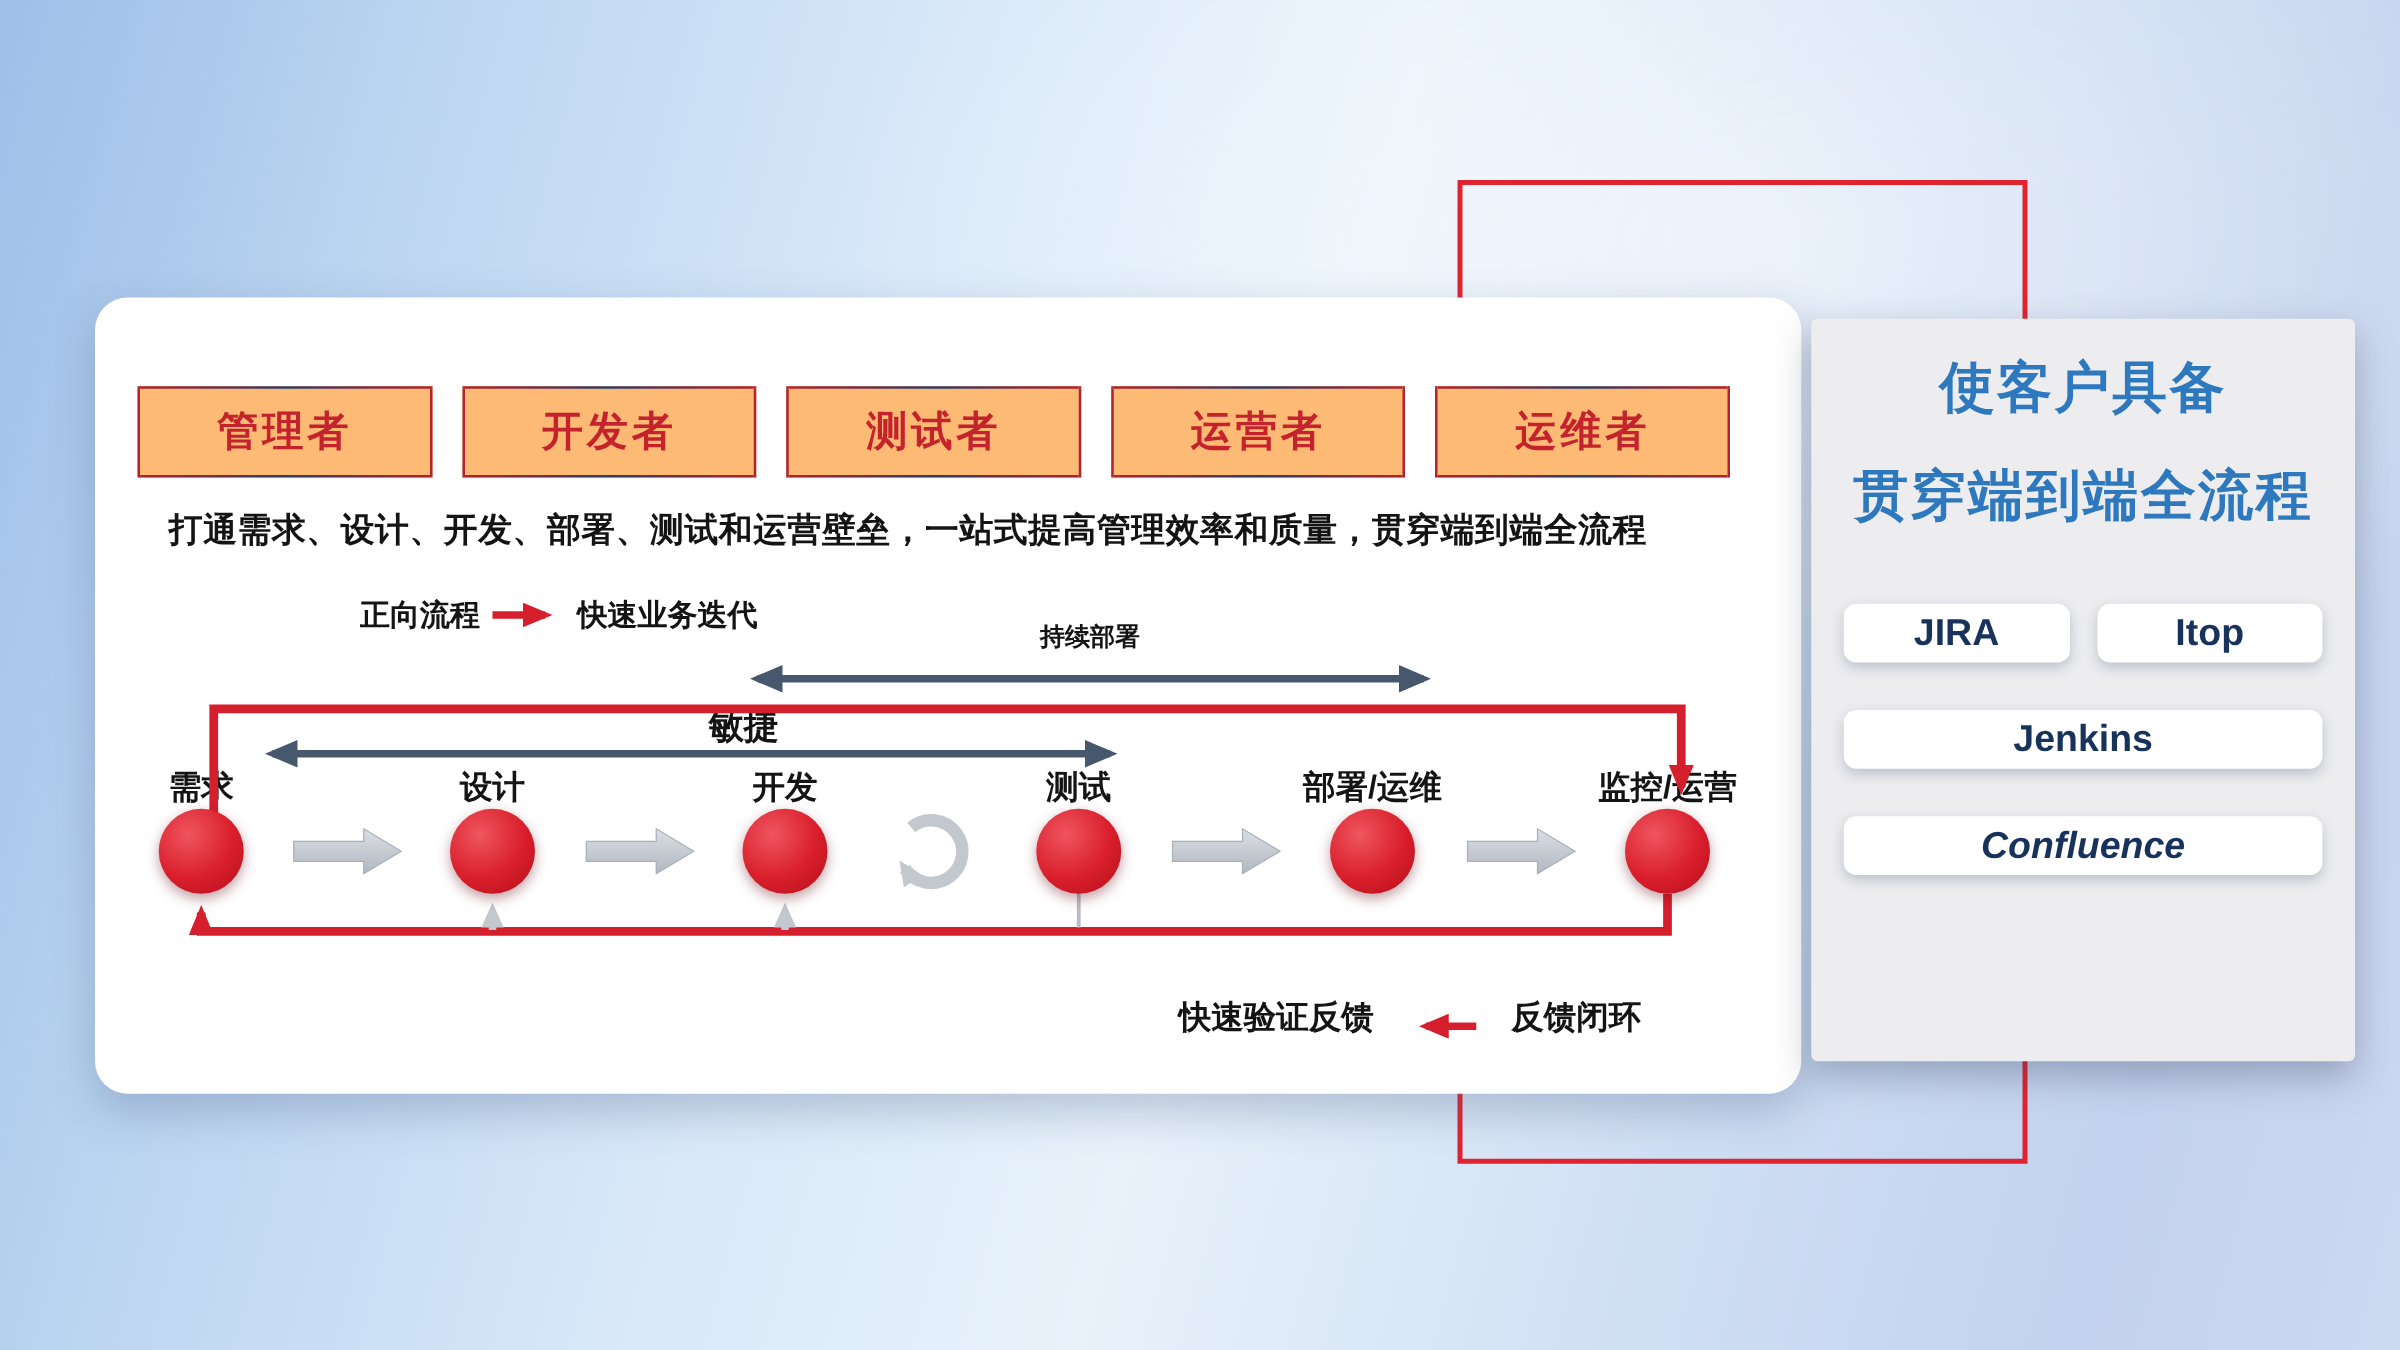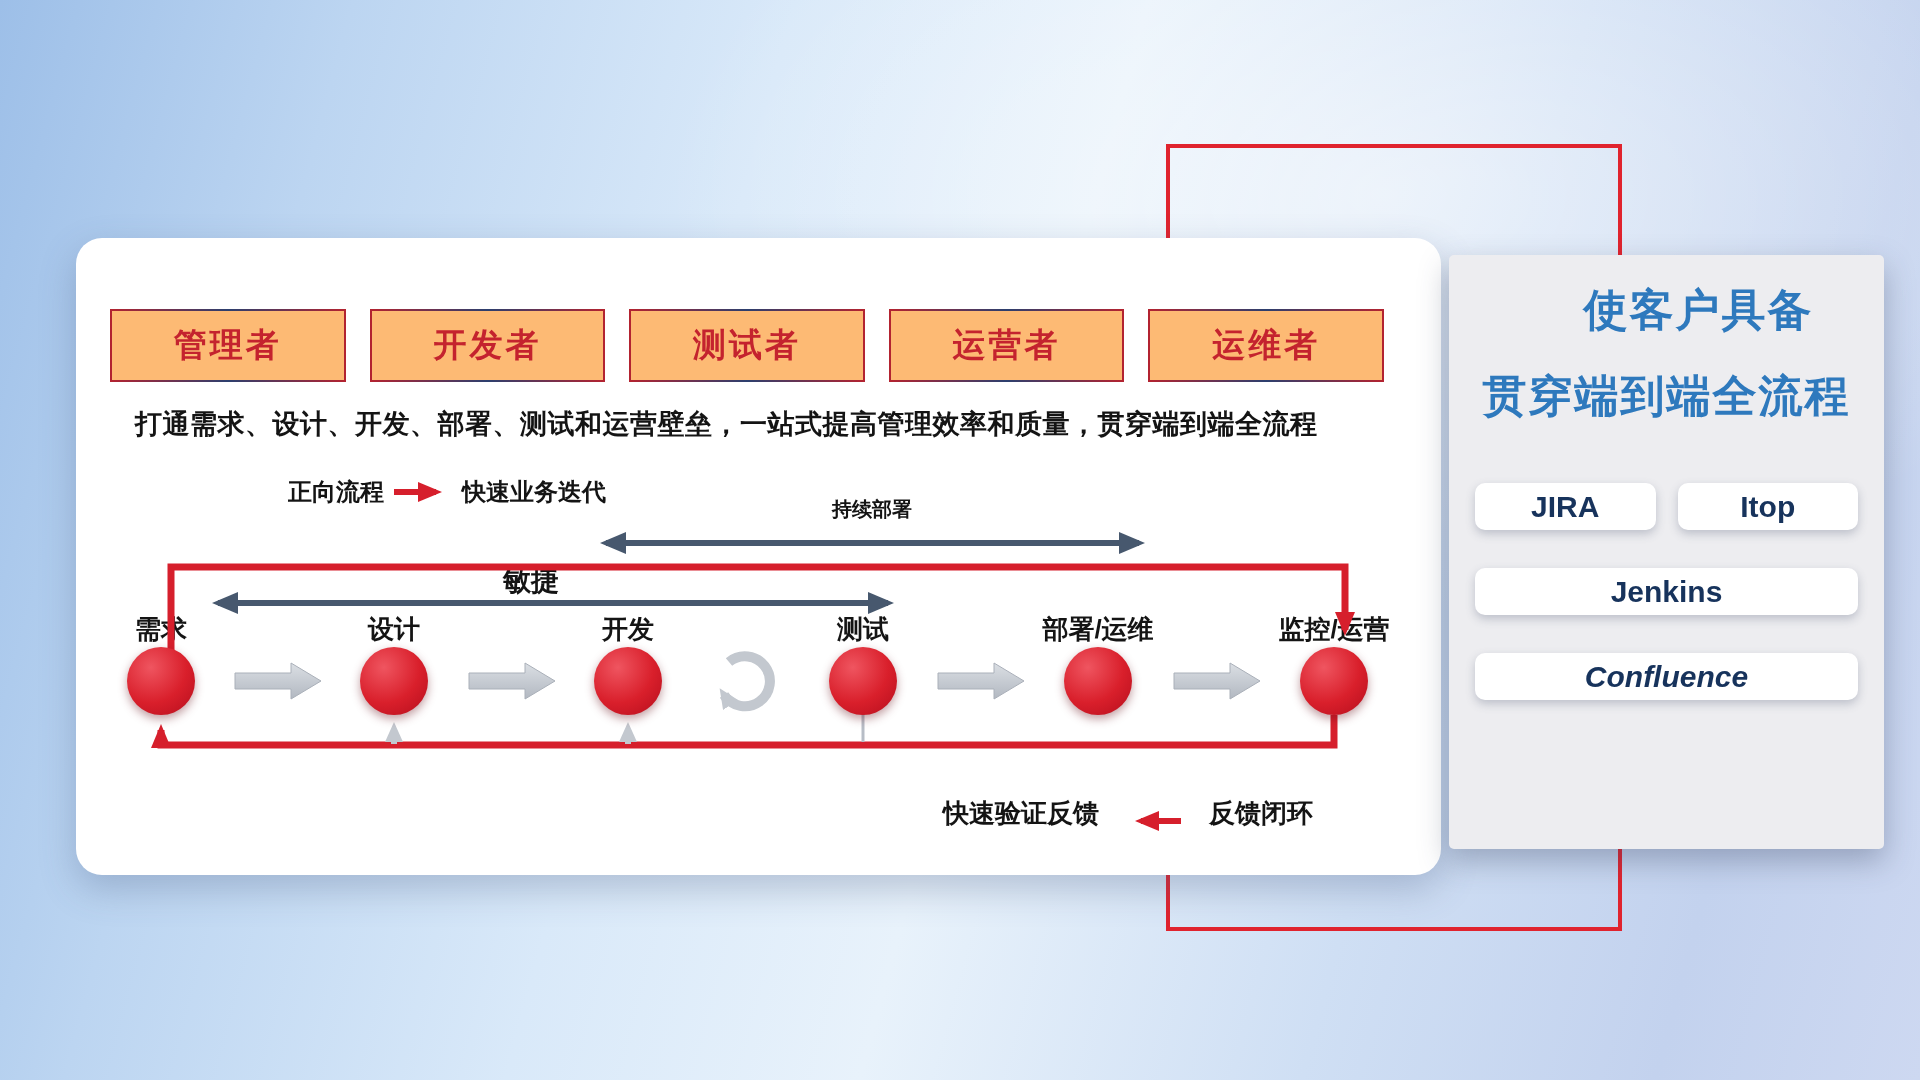--- a/index.html
+++ b/index.html
@@ -11,30 +11,30 @@
   .red-frame{position:absolute;left:1166px;top:144px;width:448px;height:779px;border:4px solid #e0232e;z-index:1;}
 
   .panel-white{position:absolute;left:76px;top:238px;width:1365px;height:637px;background:#ffffff;border-radius:26px;
     box-shadow:0 14px 36px rgba(70,90,130,.30);z-index:2;}
   .roles{position:absolute;left:34px;right:57px;top:71px;height:73px;display:flex;gap:24px;}
   .role-box{flex:1;border:2px solid transparent;border-image:linear-gradient(90deg,#b32330,#2c3f6e 50%,#b32330) 1;
     display:flex;align-items:center;justify-content:center;font-size:33px;font-weight:bold;color:#c4232e;letter-spacing:3px;background:#fdba74;}
   .desc{position:absolute;left:59px;top:168px;font-size:27px;font-weight:bold;color:#141414;letter-spacing:.5px;white-space:nowrap;}
   .legend{position:absolute;left:212px;top:238px;display:flex;align-items:center;gap:8px;font-size:24px;font-weight:bold;color:#141414;}
   .lbl-cd{position:absolute;left:696px;top:258px;width:200px;text-align:center;font-size:20px;font-weight:bold;color:#141414;}
-  .lbl-agile{position:absolute;left:427px;top:324px;width:120px;text-align:left;font-size:28px;font-weight:bold;color:#141414;}
+  .lbl-agile{position:absolute;left:427px;top:324px;width:120px;text-align:right;font-size:28px;font-weight:bold;color:#141414;}
   .stage-label{position:absolute;top:374px;width:160px;text-align:center;font-size:26px;font-weight:bold;color:#141414;white-space:nowrap;}
   .diagram{position:absolute;left:0;top:0;pointer-events:none;}
   .node{fill:url(#gBall);filter:drop-shadow(0 4px 5px rgba(100,10,20,.40));}
   .feedback{position:absolute;left:867px;top:558px;display:flex;align-items:flex-end;gap:26px;font-size:26px;font-weight:bold;color:#141414;}
 
   .panel-gray{position:absolute;left:1449px;top:255px;width:435px;height:594px;background:#ededf0;border-radius:5px;
     box-shadow:0 12px 30px rgba(55,65,95,.35);z-index:3;}
   .pg-title{position:absolute;left:0;width:100%;text-align:center;font-size:44px;font-weight:bold;color:#2e79bd;letter-spacing:2px;white-space:nowrap;}
-  .t1{top:26px;padding-left:32px;}
+  .t1{top:26px;}
   .t2{top:112px;}
   .tools{position:absolute;left:26px;right:26px;top:228px;display:flex;flex-wrap:wrap;gap:38px 22px;}
   .tool{flex:1 1 40%;height:47px;background:#ffffff;border-radius:10px;box-shadow:0 4px 10px rgba(80,90,115,.30);
     display:flex;align-items:center;justify-content:center;font-size:30px;font-weight:bold;color:#17335c;}
   .tool.wide{flex:1 1 100%;font-style:italic;}
 </style>
 </head>
 <body>
 
 <svg width="0" height="0" style="position:absolute" aria-hidden="true">

